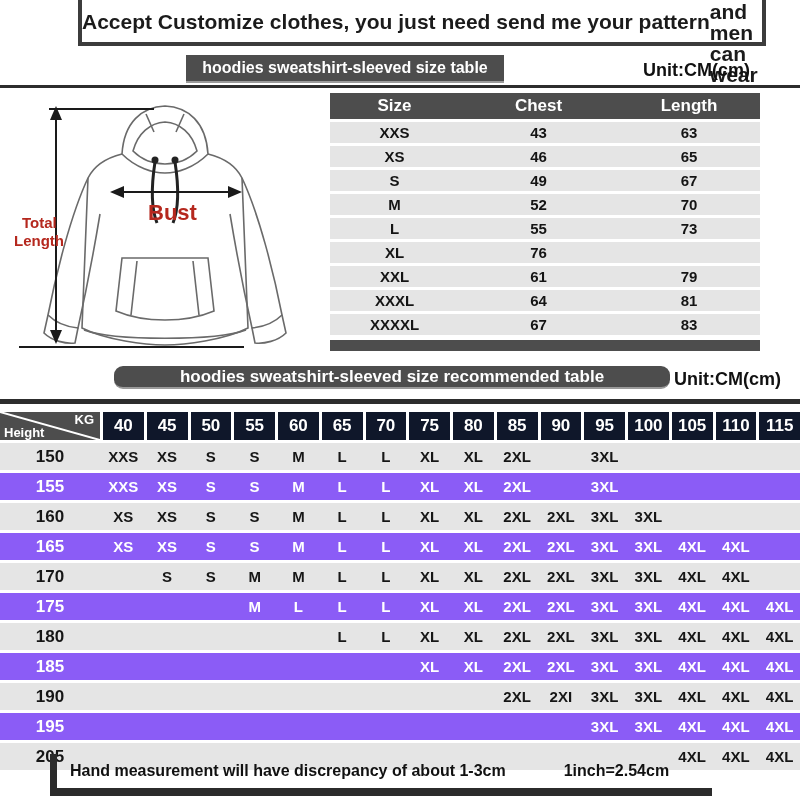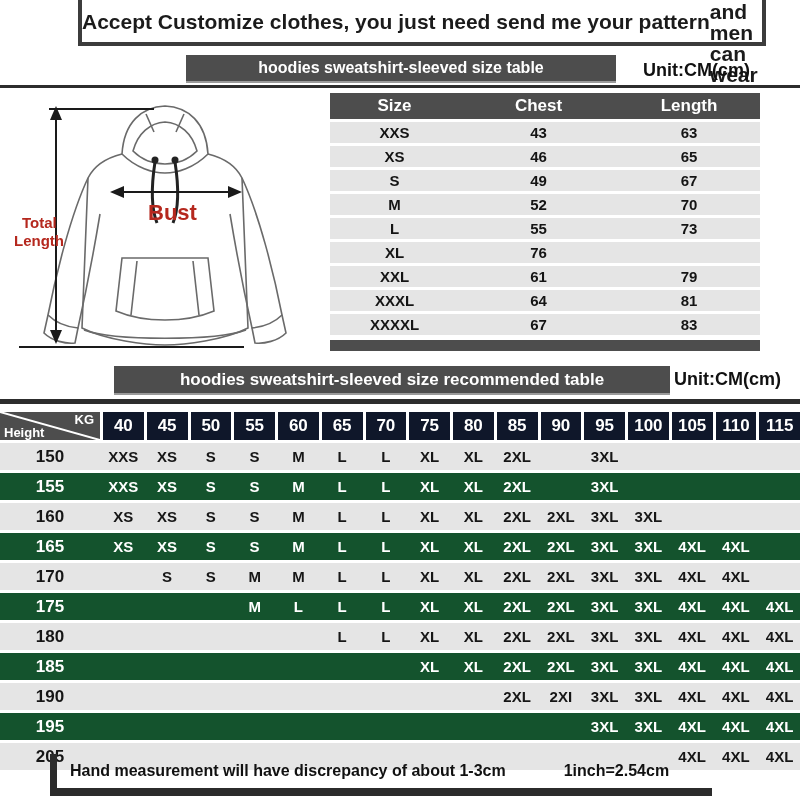--- a/index.html
+++ b/index.html
@@ -9,22 +9,22 @@
 
   
   .top-box{position:absolute;left:78px;top:0;width:688px;height:46px;
            border-left:4px solid #3c3c3c;border-right:4px solid #3c3c3c;border-bottom:4px solid #3c3c3c;
            display:flex;flex-direction:row;justify-content:flex-start;align-items:center;padding-top:1px;}
   .top-box .l1{font-size:21px;line-height:21px;white-space:nowrap;}
   .top-box .l2{font-size:21px;line-height:21px;margin-top:1px;}
 
   .banner{position:absolute;background:#4d4d4d;color:#fff;display:flex;align-items:center;justify-content:center;
           font-size:16px;border-bottom:2px solid #9a9a9a;}
-  .banner1{left:186px;top:55px;width:430px;height:28px;}
-  .banner2{left:114px;top:366px;width:556px;height:29px;font-size:17px;}
+  .banner1{left:186px;top:55px;width:318px;height:28px;}
+  .banner2{left:114px;top:366px;width:556px;height:23px;font-size:17px;border-radius:9px;}
   .unit{position:absolute;font-size:18px;color:#111;}
   .unit1{left:643px;top:60px;}
   .unit2{left:674px;top:369px;}
 
   .hr1{position:absolute;left:0;top:85px;width:800px;height:3px;background:#2d2d2d;}
   .hr2{position:absolute;left:0;top:399px;width:800px;height:5px;background:#2d2d2d;}
 
   
   .diagram{position:absolute;left:4px;top:92px;width:322px;height:272px;}
 
@@ -40,21 +40,21 @@
   .matrix{position:absolute;left:0;top:412px;width:800px;}
   .mx-head{display:flex;height:28px;justify-content:flex-end;}
   .corner{position:relative;width:100px;background:#4d4d4d;color:#fff;flex:none;}
   .corner svg{position:absolute;left:0;top:0;width:100%;height:100%;}
   .corner .kg{position:absolute;right:6px;top:0;font-size:13px;}
   .corner .hgt{position:absolute;left:4px;bottom:0;font-size:13px;}
   .w-cell{flex:1;background:#0f172a;color:#fff;border-left:3px solid #fff;
           display:flex;align-items:center;justify-content:center;font-size:17px;}
   .m-row{display:flex;height:27px;margin-top:3px;align-items:center;}
   .m-row.light{background:#e5e5e5;color:#161616;}
-  .m-row.dark{background:#14532d;color:#fff;}
+  .m-row.dark{background:#8b5cf6;color:#fff;}
   .m-height{width:100px;flex:none;text-align:center;font-size:17px;}
   .m-cell{flex:1;border-left:3px solid transparent;text-align:center;font-size:15px;}
 
   
   .footer{position:absolute;left:50px;top:754px;width:662px;height:42px;
           border-left:7px solid #2b2b2b;border-bottom:8px solid #2b2b2b;
           display:flex;align-items:center;padding-left:13px;font-size:16px;color:#111;}
   .footer .conv{margin-left:58px;}
 </style>
 </head>

